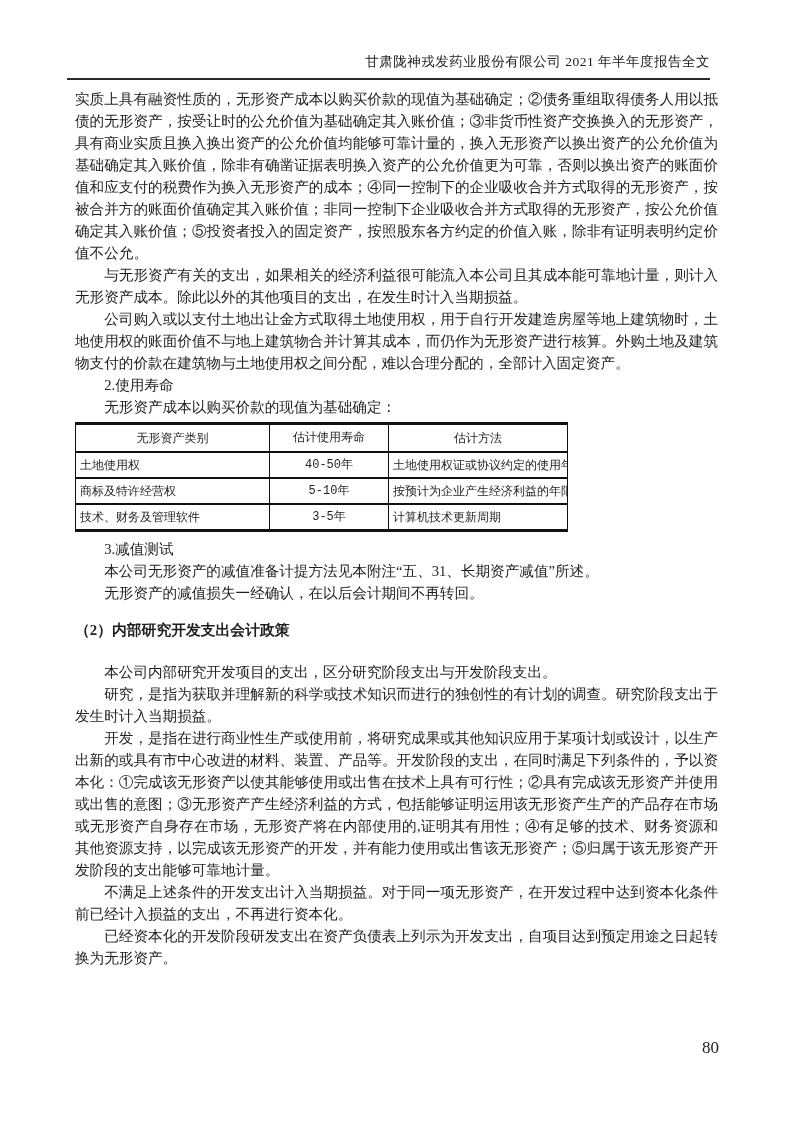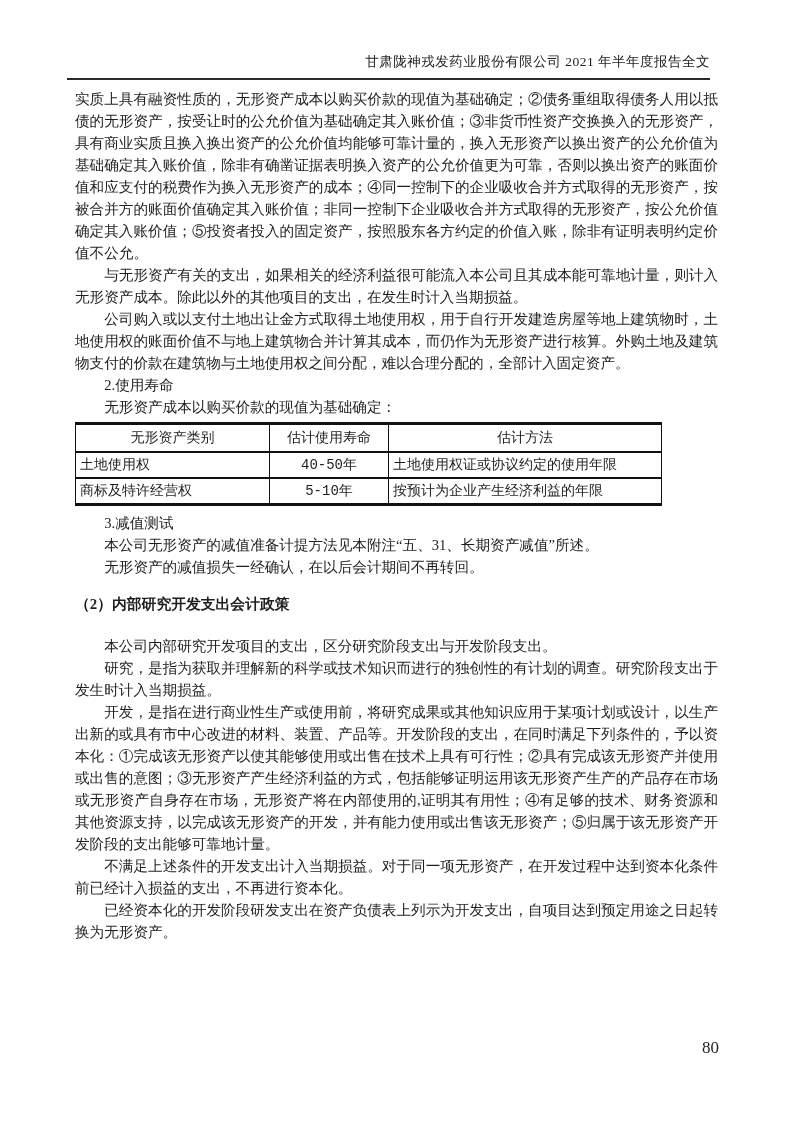--- a/index.html
+++ b/index.html
@@ -46,23 +46,23 @@
   }
   .bold-heading {
     font-weight: bold;
     font-size: 14.8px;
     margin: 15px 0 20px 0;
     text-indent: 0;
     text-align: left;
   }
   table.life-table {
     border-collapse: collapse;
-    width: 587px;
+    width: 493px;
     margin: 4px 13px 6px 0;
-    font-size: 14px;
+    font-size: 12px;
     line-height: 18px;
     table-layout: fixed;
   }
   table.life-table th,
   table.life-table td {
     border-left: 1px solid #111;
     border-right: 1px solid #111;
     padding: 2px 4px;
     overflow: hidden;
     white-space: nowrap;
@@ -120,20 +120,25 @@
         <tr>
           <td class="col-category">土地使用权</td>
           <td class="col-life">40-50年</td>
           <td class="col-method">土地使用权证或协议约定的使用年限</td>
         </tr>
         <tr>
           <td class="col-category">商标及特许经营权</td>
           <td class="col-life">5-10年</td>
           <td class="col-method">按预计为企业产生经济利益的年限</td>
         </tr>
+        <tr>
+          <td class="col-category">技术、财务及管理软件</td>
+          <td class="col-life">3-5年</td>
+          <td class="col-method">计算机技术更新周期</td>
+        </tr>
       </tbody>
     </table>
 
     <p class="para">3.减值测试</p>
     <p class="para">本公司无形资产的减值准备计提方法见本附注“五、31、长期资产减值”所述。</p>
     <p class="para">无形资产的减值损失一经确认，在以后会计期间不再转回。</p>
 
     <h3 class="bold-heading">（2）内部研究开发支出会计政策</h3>
 
     <p class="para">本公司内部研究开发项目的支出，区分研究阶段支出与开发阶段支出。</p>

